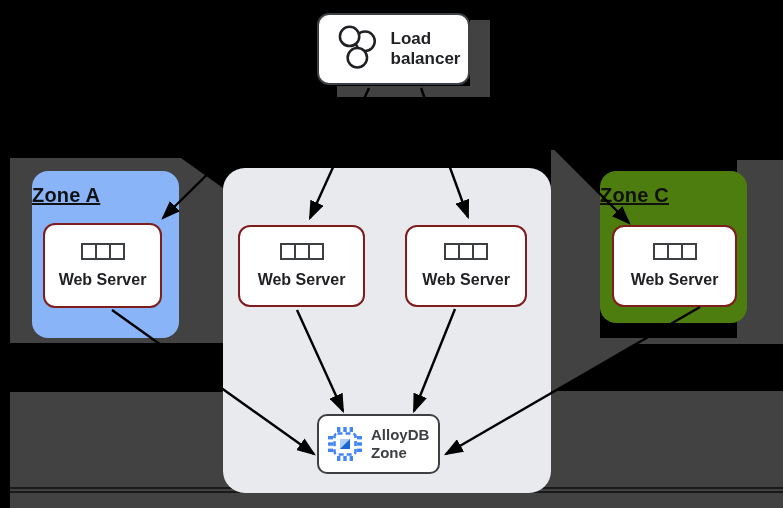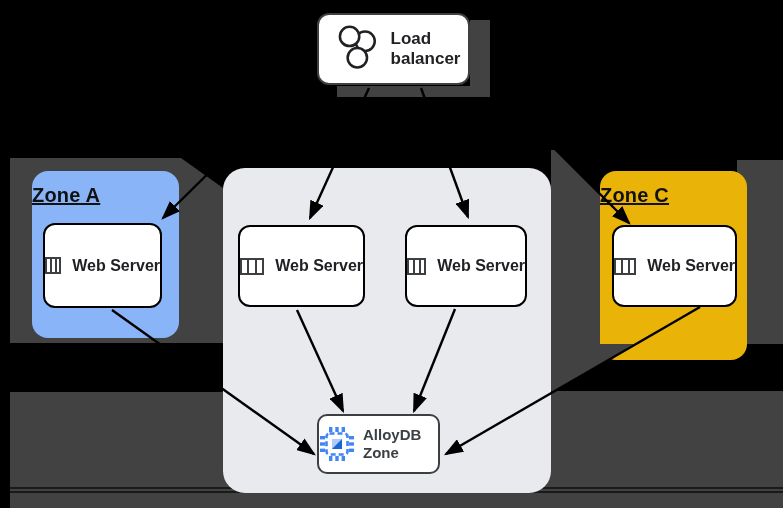--- a/index.html
+++ b/index.html
@@ -8,38 +8,38 @@
     font-family:"Liberation Sans",sans-serif;
   }
   .patch{position:absolute;background:#424242;}
   .seam{position:absolute;left:10px;width:773px;height:2px;background:#1a1a1a;}
   .zone{position:absolute;border-radius:16px;}
   .zone-label{
     position:absolute;top:13px;left:0;width:100%;text-align:left;
     font-size:20px;font-weight:700;color:#111;letter-spacing:.2px;text-decoration:underline;
   }
   .ws-box{
-    position:absolute;background:#fff;border:2px solid #000000;border-radius:12px;
-    display:flex;flex-direction:row;align-items:center;justify-content:center;gap:11px;
+    position:absolute;background:#fff;border:2px solid #7f1d1d;border-radius:12px;
+    display:flex;flex-direction:column;align-items:center;justify-content:center;gap:11px;
     box-sizing:border-box;
   }
   .ws-icon{width:40px;height:13px;border:2px solid #3c4043;display:flex;background:#fff;}
   .ws-icon span{flex:1;border-right:2px solid #3c4043;}
   .ws-icon span:last-child{border-right:none;}
   .ws-label{font-size:16px;font-weight:700;color:#202124;white-space:nowrap;}
   .lb-box{
     position:absolute;left:317px;top:13px;width:153px;height:72px;background:#fff;
     border:2px solid #3c4043;border-radius:12px;box-sizing:border-box;
     display:flex;align-items:center;padding-left:18px;gap:9px;
   }
   .lb-label{font-size:17px;font-weight:700;color:#202124;line-height:1.2;width:80px;}
   .db-box{
     position:absolute;left:317px;top:414px;width:123px;height:60px;background:#fff;
     border:2px solid #3c4043;border-radius:10px;box-sizing:border-box;
-    display:flex;align-items:center;padding-left:0;gap:8px;
+    display:flex;align-items:center;padding-left:8px;gap:8px;
   }
   .db-label{font-size:15px;font-weight:700;color:#3c4043;line-height:1.2;}
   .overlay{position:absolute;left:0;top:0;width:783px;height:508px;pointer-events:none;}
 </style>
 </head>
 <body>
 
 <div class="stage">
 
   <div class="patch" style="left:10px;top:158px;width:213px;height:185px;"></div>
@@ -77,21 +77,21 @@
     <div class="ws-box" style="left:182px;top:57px;width:122px;height:82px;">
       <div class="ws-icon">
           <span></span>
           <span></span>
           <span></span>
         </div>
       <div class="ws-label">Web Server</div>
     </div>
   </div>
 
-  <div class="zone" style="left:600px;top:171px;width:147px;height:189px;background:#eab308;">
+  <div class="zone" style="left:600px;top:171px;width:147px;height:152px;background:#4d7c0f;">
     <div class="zone-label">Zone C</div>
     <div class="ws-box" style="left:12px;top:54px;width:125px;height:82px;">
       <div class="ws-icon">
           <span></span>
           <span></span>
           <span></span>
         </div>
       <div class="ws-label">Web Server</div>
     </div>
   </div>

